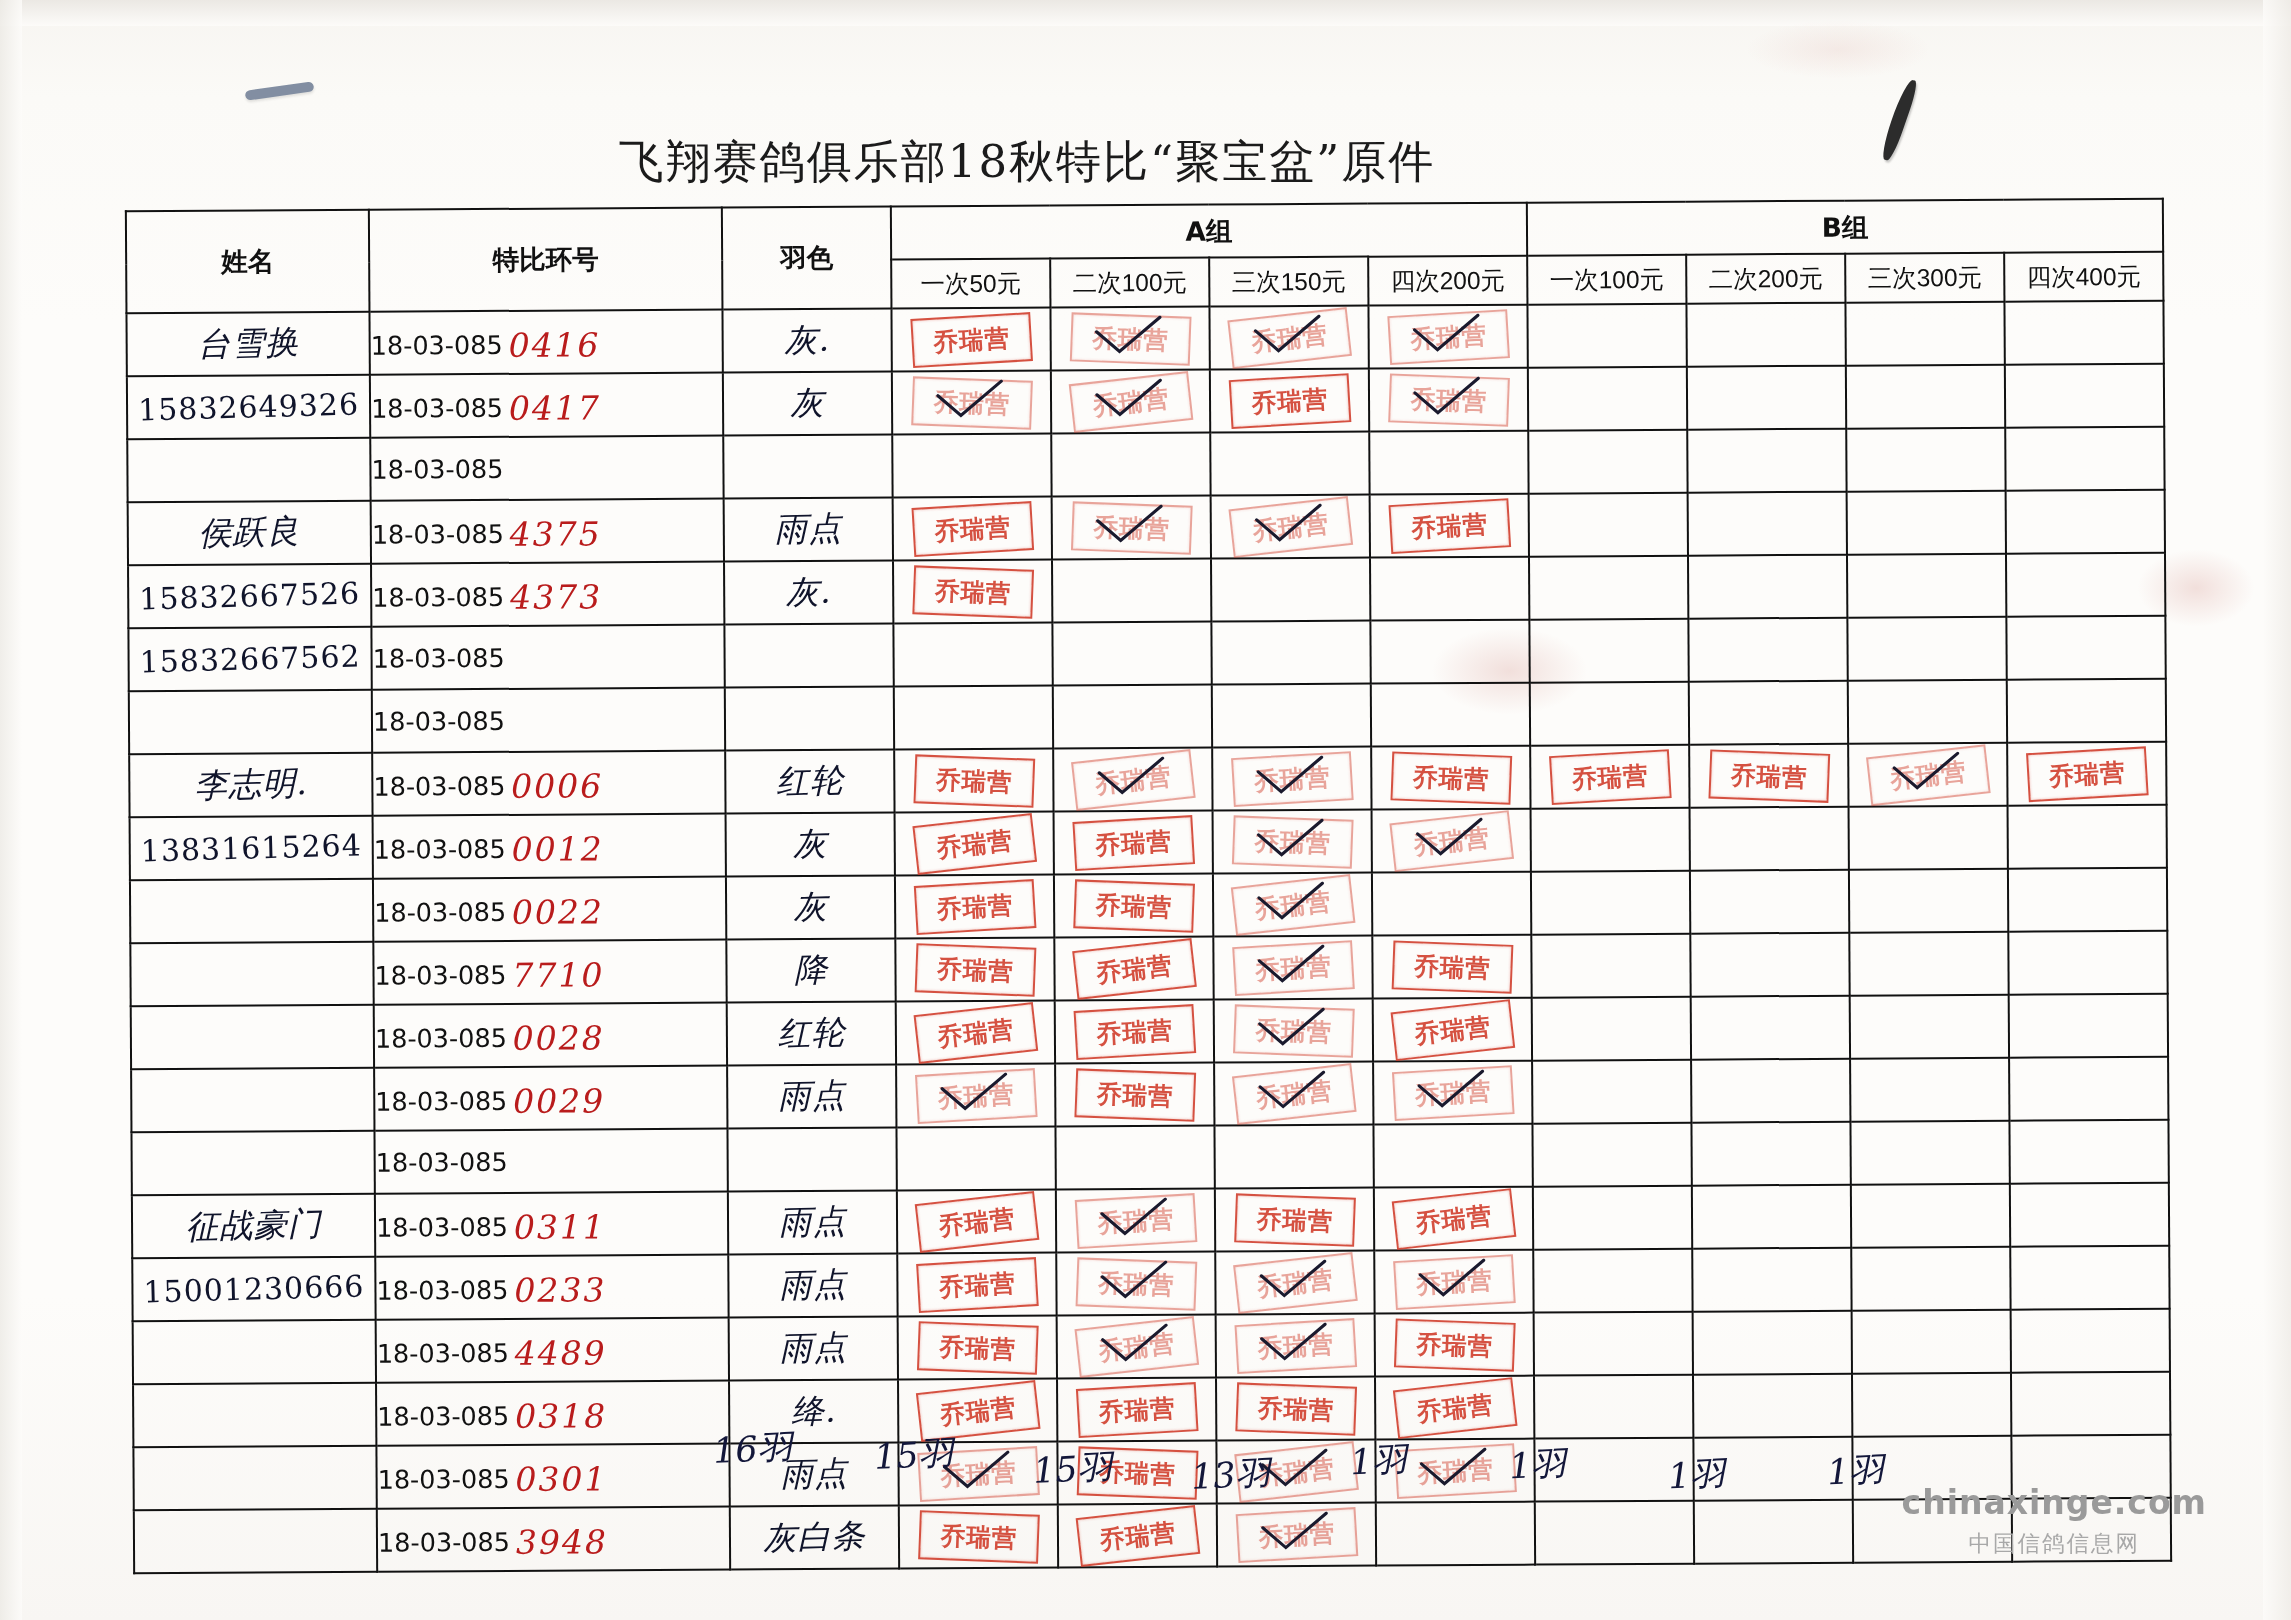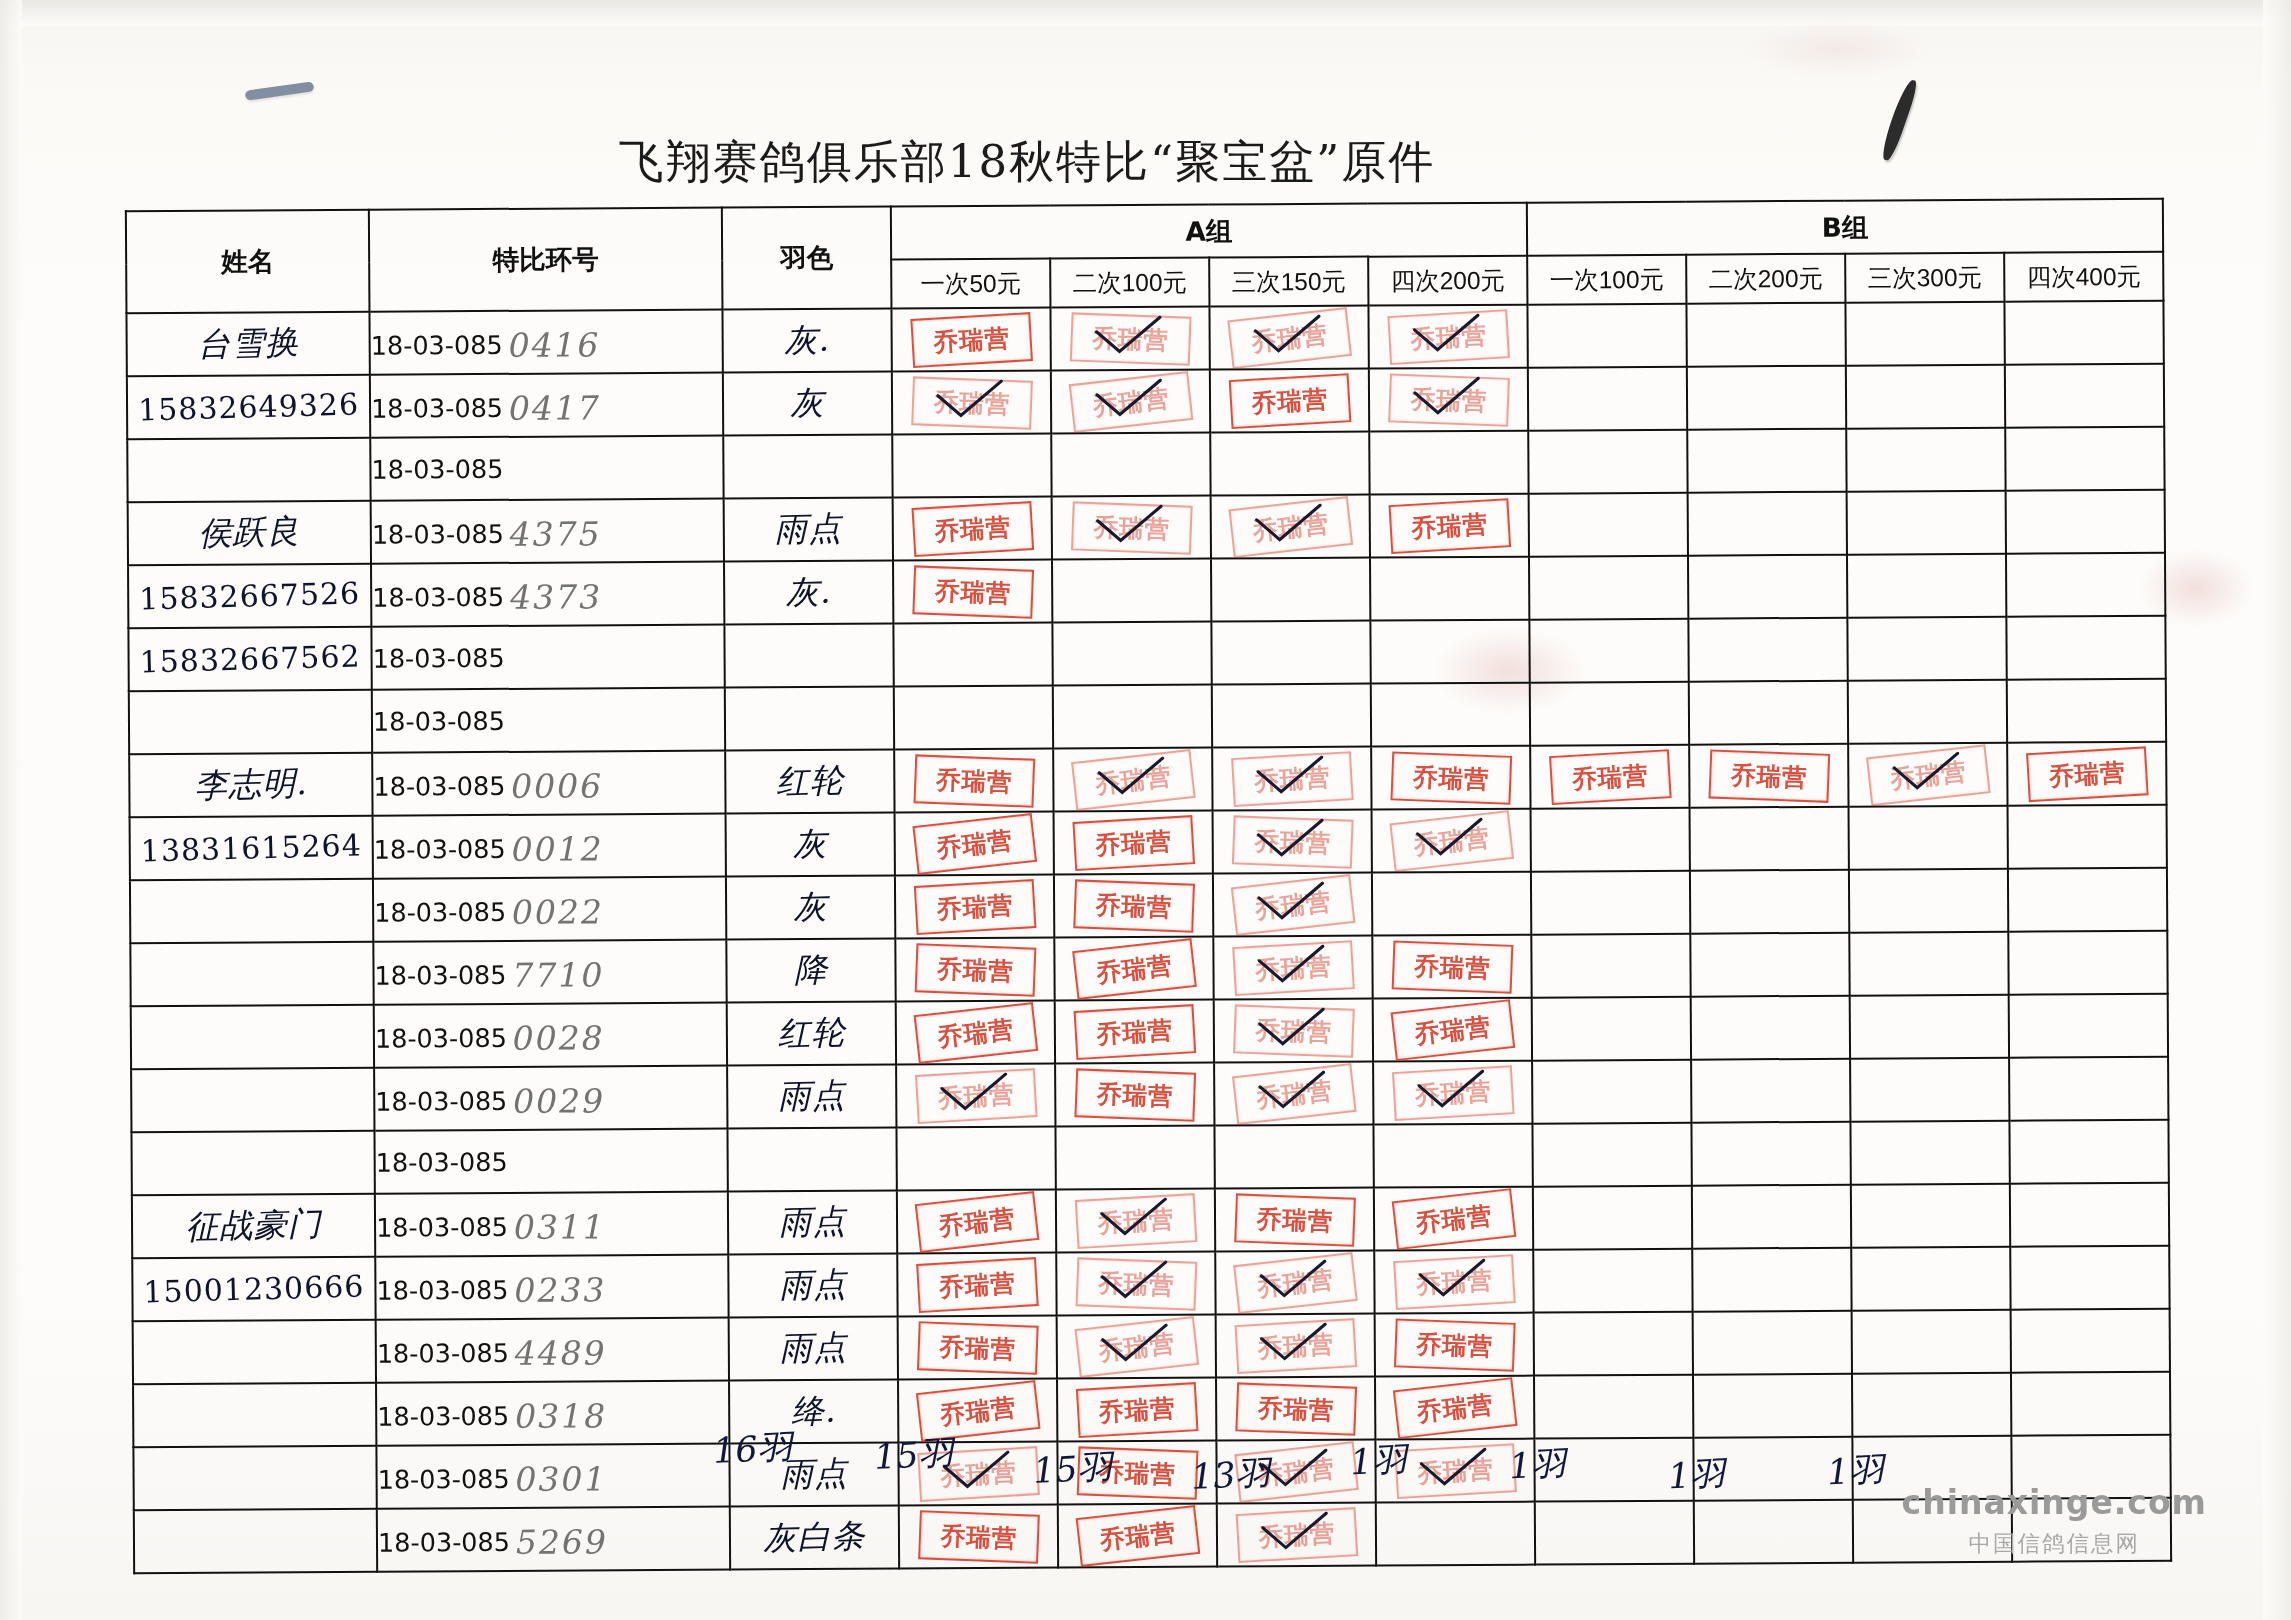--- a/index.html
+++ b/index.html
@@ -96,21 +96,21 @@
   .ring{
     font-family:"DejaVu Sans", sans-serif;
     font-size:25.5px;
     color:#111;
     padding-left:9.8px;
     white-space:nowrap;
   }
   .ring .suffix{
     font-family:"DejaVu Serif", serif;
     font-size:33px;
-    color:#737373;
+    color:#b91c1c;
     letter-spacing:2px;
     margin-left:5.9px;
     position:relative; top:2.9px;
     font-style:italic;
   }
 
   
   .hand{
     font-family:"DejaVu Serif", serif;
     color:#10142b;
@@ -1082,21 +1082,21 @@
           </td>
           <td class="rowcell">
             <div class="cellwrap"></div>
           </td>
           <td class="rowcell">
             <div class="cellwrap"></div>
           </td>
         </tr>
         <tr>
           <td class="rowcell"></td>
-          <td class="rowcell ring"><span>18-03-085</span><span class="suffix">5269</span></td>
+          <td class="rowcell ring"><span>18-03-085</span><span class="suffix">3948</span></td>
           <td class="rowcell">
             <span class="hand color">灰白条</span>
           </td>
           <td class="rowcell">
             <div class="cellwrap">
               <div class="stamp r2">乔瑞营</div>
             </div>
           </td>
           <td class="rowcell">
             <div class="cellwrap">

